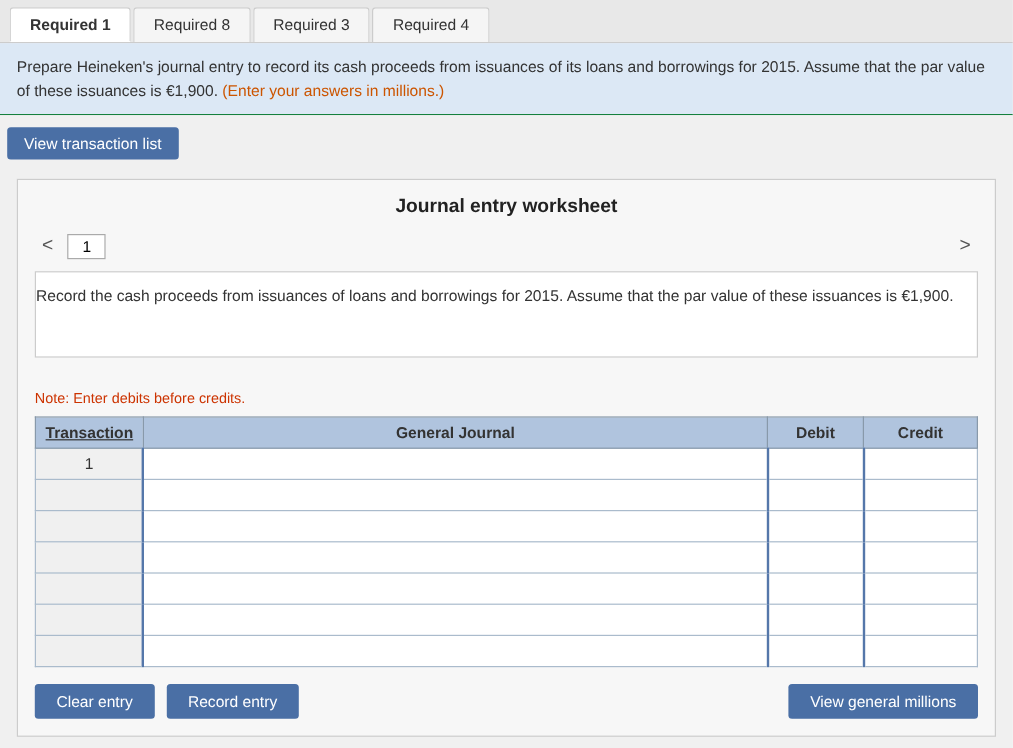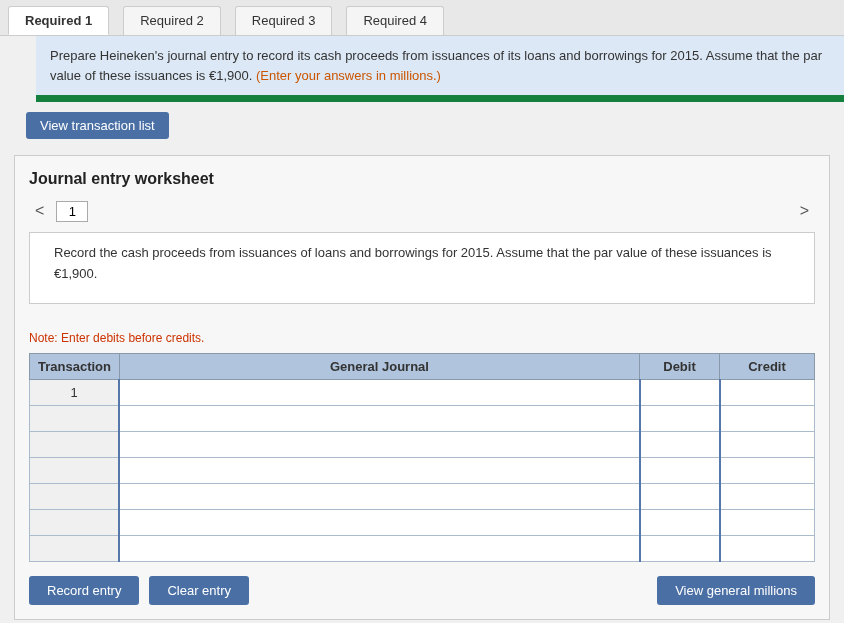--- a/index.html
+++ b/index.html
@@ -16,47 +16,46 @@
       background: #e8e8e8;
       border-bottom: 1px solid #ccc;
       padding: 6px 8px 0 8px;
     }
     .tab {
       padding: 6px 16px;
       border: 1px solid #ccc;
       border-bottom: none;
       background: #f5f5f5;
       cursor: pointer;
-      margin-right: 14px;
+      margin-right: 2px;
       border-radius: 3px 3px 0 0;
       font-size: 13px;
     }
     .tab.active {
       background: #fff;
       border-bottom: 1px solid #fff;
       font-weight: bold;
       color: #333;
     }
 
     
     .instructions {
       background: #dce8f5;
       padding: 10px 14px;
       font-size: 13px;
       line-height: 1.5;
-      border-bottom: 7px solid #15803d;
-      margin-left: 36px;
+      border-bottom: 1px solid #15803d;
     }
     .instructions .orange {
       color: #cc5500;
     }
 
     
     .view-transaction-bar {
-      padding: 10px 26px;
+      padding: 10px 6px;
       background: #f0f0f0;
     }
     .btn-blue-dark {
       background: #4a6fa5;
       color: #fff;
       border: none;
       padding: 6px 14px;
       font-size: 13px;
       cursor: pointer;
       border-radius: 3px;
@@ -68,20 +67,21 @@
       background: #f7f7f7;
       border: 1px solid #ccc;
       padding: 14px;
     }
 
     .panel-title {
       font-size: 16px;
       font-weight: bold;
       margin-bottom: 12px;
       color: #222;
+      text-align: center;
     }
 
     
     .nav-row {
       display: flex;
       align-items: center;
       justify-content: space-between;
       margin-bottom: 10px;
     }
     .nav-left {
@@ -111,21 +111,21 @@
       color: #555;
       background: none;
       border: none;
       padding: 2px 6px;
     }
 
     
     .description-box {
       border: 1px solid #ccc;
       background: #fff;
-      padding: 10px 24px;
+      padding: 10px 0;
       margin-bottom: 10px;
       font-size: 13px;
       line-height: 1.6;
       min-height: 72px;
       margin-top: 10px;
     }
 
     
     .note-text {
       color: #cc3300;
@@ -141,21 +141,21 @@
       margin-bottom: 14px;
     }
     .journal-table th {
       background: #b0c4de;
       border: 1px solid #8899aa;
       padding: 5px 8px;
       text-align: center;
       font-size: 13px;
       font-weight: bold;
     }
-    .journal-table th.col-transaction { width: 80px; }
+    .journal-table th.col-transaction { width: 80px; text-decoration: underline; }
     .journal-table th.col-general { }
     .journal-table th.col-debit { width: 80px; margin-left: 18px; }
     .journal-table th.col-credit { width: 95px; }
 
     .journal-table td {
       border: 1px solid #aabbcc;
       padding: 3px 4px;
       height: 26px;
       background: #fff;
     }
@@ -200,21 +200,21 @@
       align-items: center;
       gap: 12px;
       padding: 18px 0 10px 0;
     }
   </style>
 </head>
 <body>
 
 <div class="tabs-bar">
   <div class="tab active">Required 1</div>
-  <div class="tab">Required 2</div>
+  <div class="tab">Required 8</div>
   <div class="tab">Required 3</div>
   <div class="tab">Required 4</div>
 </div>
 
 <div class="instructions">
   <span>Prepare Heineken's journal entry to record its cash proceeds from issuances of its loans and borrowings for 2015. Assume that the par value of these issuances is €1,900.</span>
   <span class="orange">(Enter your answers in millions.)</span>
 </div>
 
 <div class="view-transaction-bar">
@@ -286,22 +286,22 @@
         <tr>
           <td class="num-cell"></td>
           <td class="input-cell"><input type="text" style=""></td>
           <td class="input-cell"><input type="text" style=""></td>
           <td class="input-cell"><input type="text" style=""></td>
         </tr>
       </tbody>
   </table>
 
   <div class="action-row">
+    <button class="btn-action">Clear entry</button>
     <button class="btn-action">Record entry</button>
-    <button class="btn-action">Clear entry</button>
     <div class="btn-spacer"></div>
     <button class="btn-action">View general millions</button>
   </div>
 </div>
 
 <div class="bottom-nav">
   
   
 </div>
 

